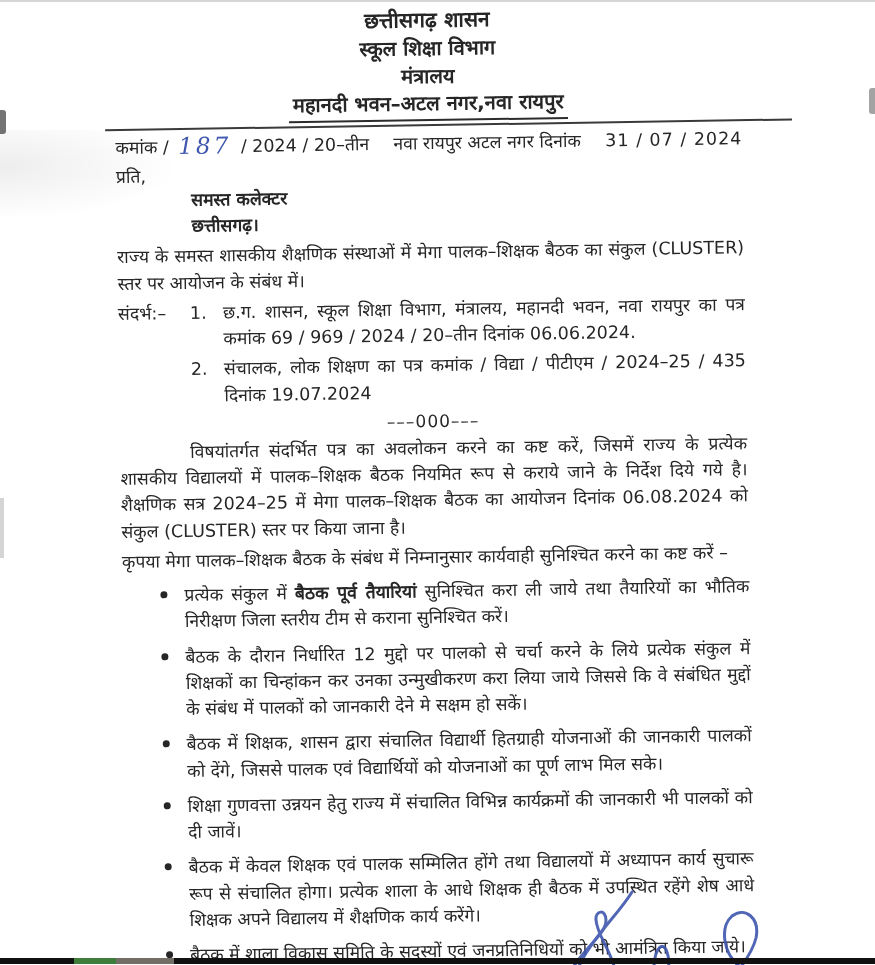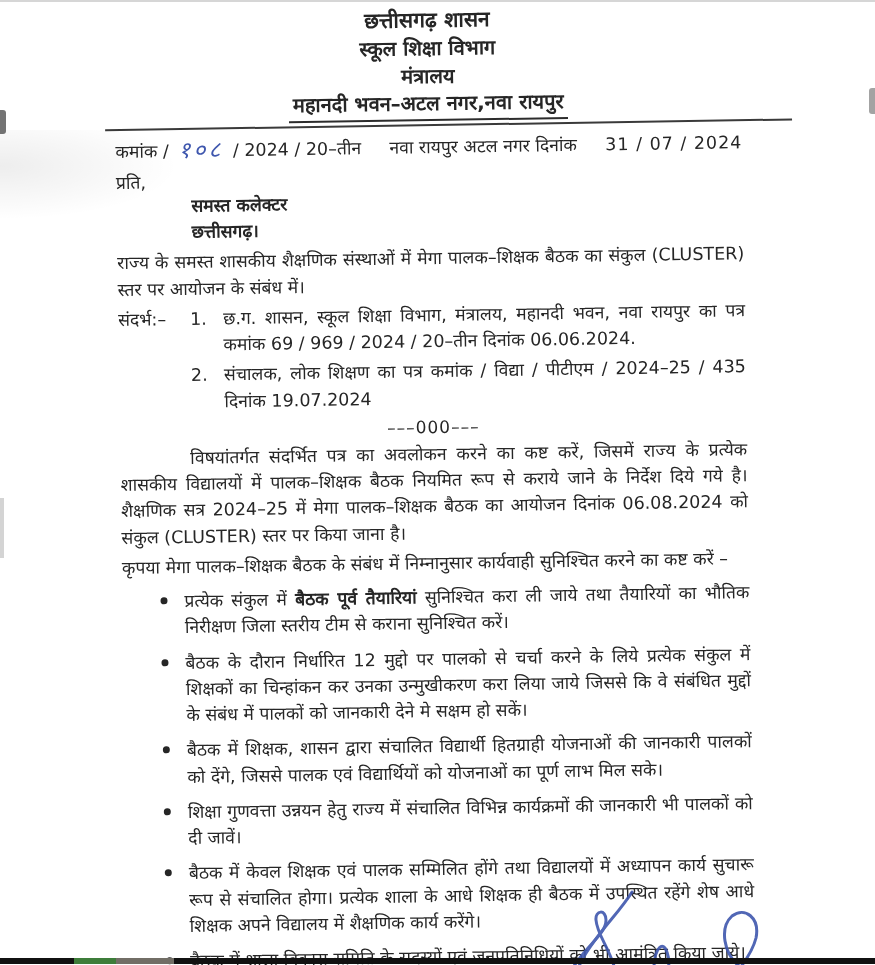--- a/index.html
+++ b/index.html
@@ -92,21 +92,21 @@
       <div class="h2">स्कूल शिक्षा विभाग</div>
       <div class="h3">मंत्रालय</div>
       <div><span class="h4">महानदी भवन–अटल नगर,नवा रायपुर</span></div>
     </div>
 
     <div class="rule"></div>
 
     <div class="numline">
       <span class="lft">
         <span>कमांक /</span>
-        <span class="hand">१०८</span>
+        <span class="hand">187</span>
         <span>/ 2024 / 20–तीन</span>
       </span>
       <span class="mid">नवा रायपुर अटल नगर दिनांक</span>
       <span class="rgt">31 / 07 / 2024</span>
     </div>
 
     <div class="prati">प्रति,</div>
     <div class="addr">
       <div>समस्त कलेक्टर</div>
       <div>छत्तीसगढ़।</div>

